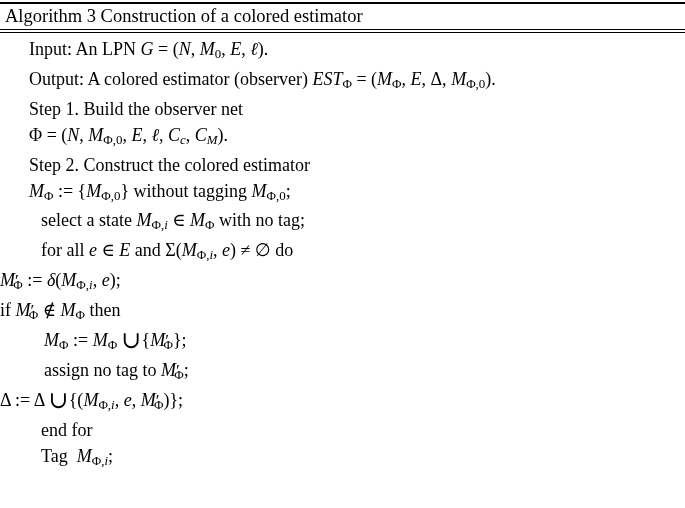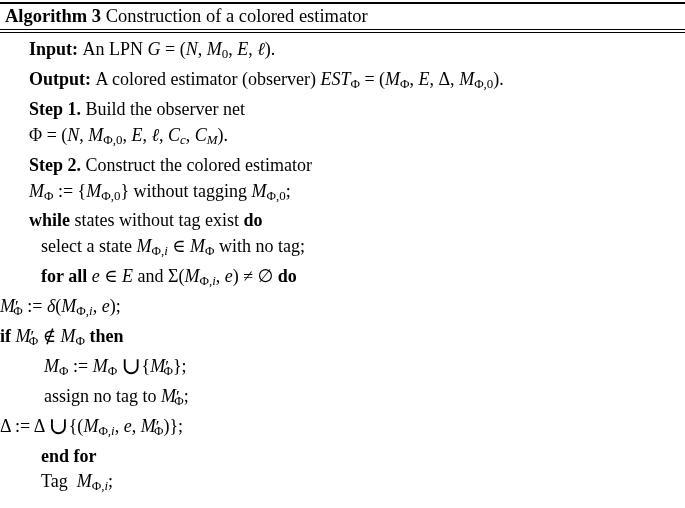--- a/index.html
+++ b/index.html
@@ -38,21 +38,21 @@
   }
   .line {
     font-size: 18px;
     line-height: 25.8px;
     white-space: pre;
   }
   .ind0 { padding-left: 29px; }
   .ind1 { padding-left: 41px; }
   .ind2 { }
   .ind3 { padding-left: 44px; }
-  .seg-b  { font-weight: 700; }
+  .seg-b  { font-weight: 400; }
   .seg-r  { }
   .seg-i  { font-style: italic; }
   .seg-c  { font-style: italic; }
   .seg-sb { font-size: 0.72em; vertical-align: -0.24em; }
   .seg-si { font-size: 0.72em; vertical-align: -0.24em; font-style: italic; }
   .seg-sbp{ font-size: 0.72em; vertical-align: -0.24em; margin-left: -0.42em; }
   .seg-pr { font-size: 0.95em; }
   .seg-u  { font-size: 1.32em; line-height: 1; vertical-align: -0.08em; }
 </style>
 </head>
@@ -62,21 +62,20 @@
   <div class="rule-top"></div>
   <div class="header"><span class="seg-b">Algorithm 3</span> <span>Construction of a colored estimator</span></div>
   <div class="rule-double"></div>
   <div class="algo-body">
       <div class="line ind0"><span class="seg-b">Input: </span><span class="seg-r">An LPN </span><span class="seg-i">G</span><span class="seg-r"> = (</span><span class="seg-i">N</span><span class="seg-r">, </span><span class="seg-i">M</span><span class="seg-sb">0</span><span class="seg-r">, </span><span class="seg-i">E</span><span class="seg-r">, </span><span class="seg-i">ℓ</span><span class="seg-r">).</span></div>
       <div class="line ind0"><span class="seg-b">Output: </span><span class="seg-r">A colored estimator (observer) </span><span class="seg-i">EST</span><span class="seg-sb">Φ</span><span class="seg-r"> = (</span><span class="seg-i">M</span><span class="seg-sb">Φ</span><span class="seg-r">, </span><span class="seg-i">E</span><span class="seg-r">, Δ, </span><span class="seg-i">M</span><span class="seg-sb">Φ,0</span><span class="seg-r">).</span></div>
       <div class="line ind0"><span class="seg-b">Step 1. </span><span class="seg-r">Build the observer net</span></div>
       <div class="line ind0"><span class="seg-r">Φ = (</span><span class="seg-i">N</span><span class="seg-r">, </span><span class="seg-i">M</span><span class="seg-sb">Φ,0</span><span class="seg-r">, </span><span class="seg-i">E</span><span class="seg-r">, </span><span class="seg-i">ℓ</span><span class="seg-r">, </span><span class="seg-c">C</span><span class="seg-si">c</span><span class="seg-r">, </span><span class="seg-c">C</span><span class="seg-si">M</span><span class="seg-r">).</span></div>
       <div class="line ind0"><span class="seg-b">Step 2. </span><span class="seg-r">Construct the colored estimator</span></div>
       <div class="line ind0"><span class="seg-i">M</span><span class="seg-sb">Φ</span><span class="seg-r"> := {</span><span class="seg-i">M</span><span class="seg-sb">Φ,0</span><span class="seg-r">} without tagging </span><span class="seg-i">M</span><span class="seg-sb">Φ,0</span><span class="seg-r">;</span></div>
-      <div class="line ind0"><span class="seg-b">while</span><span class="seg-r"> states without tag exist </span><span class="seg-b">do</span></div>
       <div class="line ind1"><span class="seg-r">select a state </span><span class="seg-i">M</span><span class="seg-sb">Φ,</span><span class="seg-si">i</span><span class="seg-r"> ∈ </span><span class="seg-i">M</span><span class="seg-sb">Φ</span><span class="seg-r"> with no tag;</span></div>
       <div class="line ind1"><span class="seg-b">for all</span><span class="seg-r"> </span><span class="seg-i">e</span><span class="seg-r"> ∈ </span><span class="seg-i">E</span><span class="seg-r"> and Σ(</span><span class="seg-i">M</span><span class="seg-sb">Φ,</span><span class="seg-si">i</span><span class="seg-r">, </span><span class="seg-i">e</span><span class="seg-r">) ≠ ∅ </span><span class="seg-b">do</span></div>
       <div class="line ind2"><span class="seg-i">M</span><span class="seg-pr">′</span><span class="seg-sbp">Φ</span><span class="seg-r"> := </span><span class="seg-i">δ</span><span class="seg-r">(</span><span class="seg-i">M</span><span class="seg-sb">Φ,</span><span class="seg-si">i</span><span class="seg-r">, </span><span class="seg-i">e</span><span class="seg-r">);</span></div>
       <div class="line ind2"><span class="seg-b">if</span><span class="seg-r"> </span><span class="seg-i">M</span><span class="seg-pr">′</span><span class="seg-sbp">Φ</span><span class="seg-r"> ∉ </span><span class="seg-i">M</span><span class="seg-sb">Φ</span><span class="seg-r"> </span><span class="seg-b">then</span></div>
       <div class="line ind3"><span class="seg-i">M</span><span class="seg-sb">Φ</span><span class="seg-r"> := </span><span class="seg-i">M</span><span class="seg-sb">Φ</span><span class="seg-r"> </span><span class="seg-u">∪</span><span class="seg-r">{</span><span class="seg-i">M</span><span class="seg-pr">′</span><span class="seg-sbp">Φ</span><span class="seg-r">};</span></div>
       <div class="line ind3"><span class="seg-r">assign no tag to </span><span class="seg-i">M</span><span class="seg-pr">′</span><span class="seg-sbp">Φ</span><span class="seg-r">;</span></div>
       <div class="line ind2"><span class="seg-r">Δ := Δ </span><span class="seg-u">∪</span><span class="seg-r">{(</span><span class="seg-i">M</span><span class="seg-sb">Φ,</span><span class="seg-si">i</span><span class="seg-r">, </span><span class="seg-i">e</span><span class="seg-r">, </span><span class="seg-i">M</span><span class="seg-pr">′</span><span class="seg-sbp">Φ</span><span class="seg-r">)};</span></div>
       <div class="line ind1"><span class="seg-b">end for</span></div>
       <div class="line ind1"><span class="seg-r">Tag  </span><span class="seg-i">M</span><span class="seg-sb">Φ,</span><span class="seg-si">i</span><span class="seg-r">;</span></div>
     </div>

